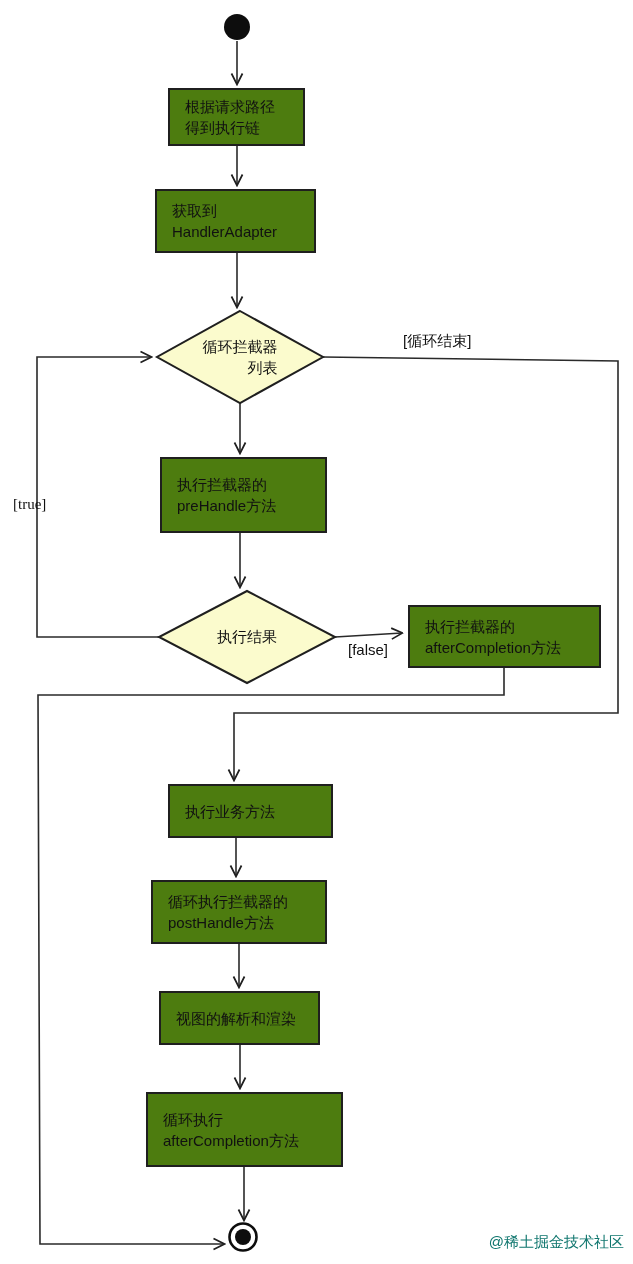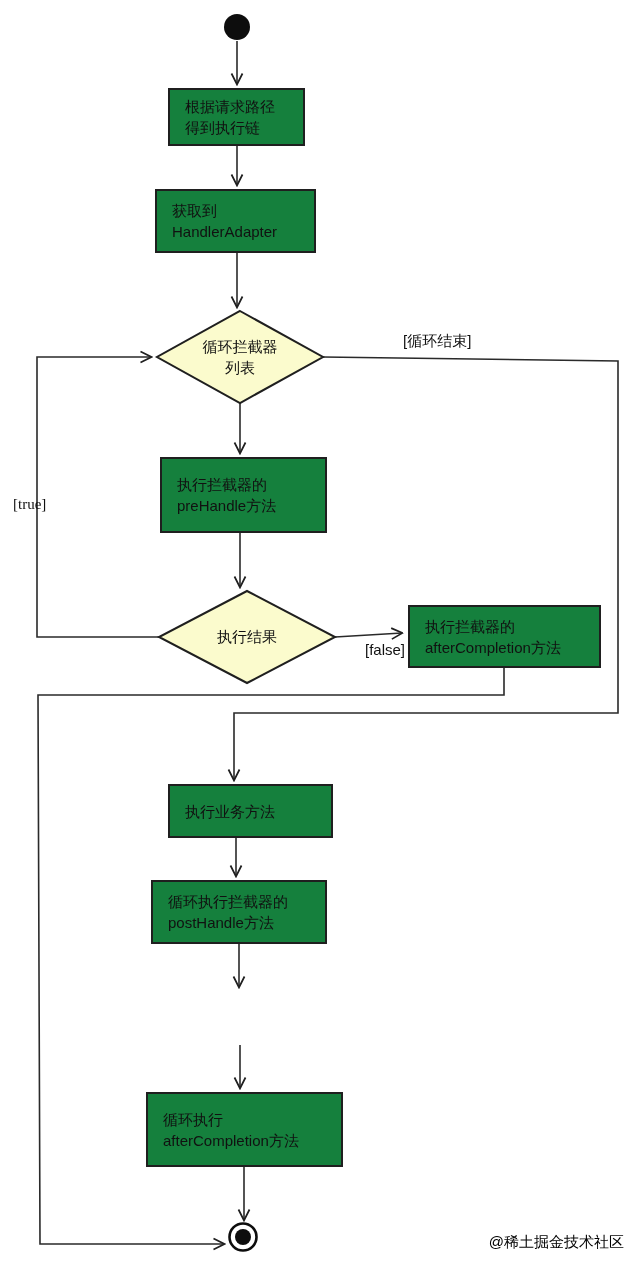--- a/index.html
+++ b/index.html
@@ -8,21 +8,21 @@
     width:633px;height:1264px;
     background:#ffffff;
     font-family:"Liberation Sans","DejaVu Sans",sans-serif;
     color:#111;
     overflow:hidden;
   }
   #edges-svg{position:absolute;left:0;top:0;z-index:1;}
   .node{
     position:absolute;
     box-sizing:border-box;
-    background:#15803d;
+    background:#4d7c0f;
     border:2px solid #1f1f1f;
     display:flex;
     align-items:center;
     padding-left:15px;
     padding-right:6px;
     font-size:15px;
     line-height:1.4;
     white-space:pre-line;
     z-index:2;
   }
@@ -45,37 +45,37 @@
     z-index:2;
     background:transparent;
     text-align:center;
   }
   #watermark{
     position:absolute;
     left:484px;top:1233px;
     width:140px;
     text-align:right;
     font-size:15px;
-    color:#000000;
+    color:#0f766e;
     z-index:2;
   }
   
   #n-chain     {left:168px;top:88px;  width:137px;height:58px;}
   #n-adapter   {left:155px;top:189px; width:161px;height:64px;}
   #n-prehandle {left:160px;top:457px; width:167px;height:76px;}
   #n-aftercomp-false{left:408px;top:605px;width:193px;height:63px;}
   #n-business  {left:168px;top:784px; width:165px;height:54px;}
   #n-posthandle{left:151px;top:880px; width:176px;height:64px;}
   #n-view      {left:159px;top:991px; width:161px;height:54px;}
   #n-aftercomp-loop{left:146px;top:1092px;width:197px;height:75px;}
   #d-loop-label  {left:157px;top:311px;width:166px;height:92px;}
   #d-result-label{left:159px;top:590px;width:176px;height:92px;}
   #lbl-loop-end{left:403px;top:333px;}
   #lbl-true    {left:13px; top:496px;font-family:Liberation Serif, serif;}
-  #lbl-false   {left:365px;top:642px;}
+  #lbl-false   {left:348px;top:642px;}
 </style>
 </head>
 <body>
 
 <div id="canvas">
 
   <svg id="edges-svg" width="633" height="1264" viewBox="0 0 633 1264">
     <defs>
       <marker id="arrowV" viewBox="0 0 14 14" refX="12.5" refY="7" markerWidth="14" markerHeight="14" markerUnits="userSpaceOnUse" orient="auto">
         <path d="M2,1.5 L13,7 L2,12.5" fill="none" stroke="#1f1f1f" stroke-width="1.7"></path>
@@ -107,36 +107,37 @@
       <circle cx="243" cy="1237" r="8" fill="#0d0d0d"></circle>
     </g>
   </svg>
 
   <div class="node" id="n-chain">根据请求路径
 得到执行链</div>
 
   <div class="node" id="n-adapter">获取到
 HandlerAdapter</div>
 
-  <div class="diamond-label" id="d-loop-label" style="text-align:center;">循环拦截器
+  <div class="diamond-label" id="d-loop-label" style="text-align:right;">循环拦截器
 列表</div>
 
   <div class="node" id="n-prehandle">执行拦截器的
 preHandle方法</div>
 
   <div class="diamond-label" id="d-result-label">执行结果</div>
 
   <div class="node" id="n-aftercomp-false">执行拦截器的
 afterCompletion方法</div>
 
   <div class="node" id="n-business">执行业务方法</div>
 
   <div class="node" id="n-posthandle">循环执行拦截器的
 postHandle方法</div>
 
+  <div class="node" id="n-view">视图的解析和渲染</div>
 
   <div class="node" id="n-aftercomp-loop">循环执行
 afterCompletion方法</div>
 
   <div class="edge-label" id="lbl-loop-end">[循环结束]</div>
 
   <div class="edge-label" id="lbl-true">[true]</div>
 
   <div class="edge-label" id="lbl-false">[false]</div>
 

